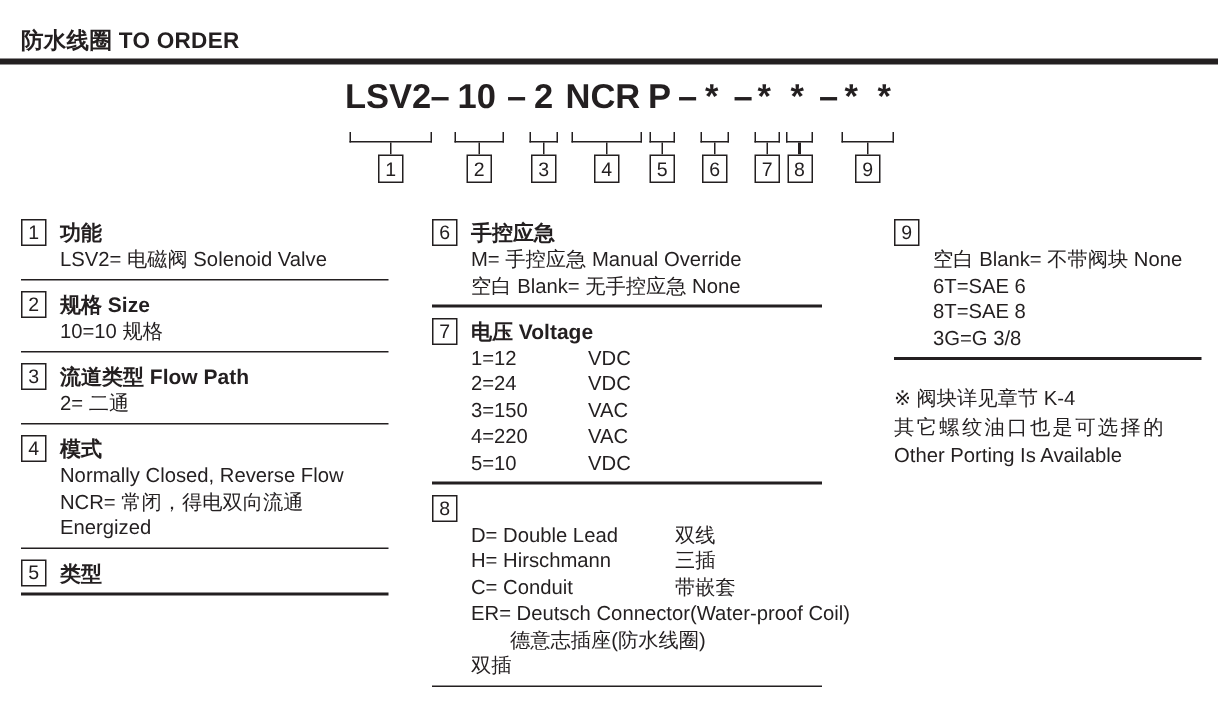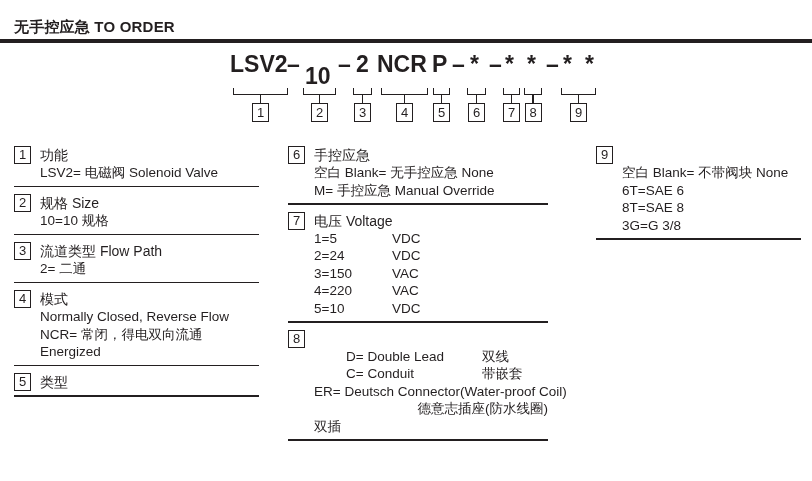--- a/index.html
+++ b/index.html
@@ -114,63 +114,63 @@
     height: 18px;
     font-size: 13px;
     line-height: 16px;
     text-align: center;
     flex: 0 0 auto;
     margin-right: 9px;
     background: #fff;
   }
   .sec-title {
     font-size: 14px;
-    font-weight: normal;
+    font-weight: bold;
     line-height: 18px;
     white-space: nowrap;
   }
   .sec-body {
     margin-left: 26px;
     font-size: 13.5px;
     line-height: 17.5px;
   }
   .sec-body .line { white-space: nowrap; }
-  .sec-body .line.indent { padding-left: 26px; text-align: right; }
+  .sec-body .line.indent { padding-left: 26px; }
 
   
   .kv {
     display: flex;
     white-space: nowrap;
   }
   .kv .k { flex: 0 0 auto; }
   .kv-volt .k { width: 78px; }
-  .kv-coil .k { width: 136px; margin-left: 32px; }
+  .kv-coil .k { width: 136px; }
 
   .sec-spacer { height: 7px; }
 
   .note {
     font-size: 13.5px;
     line-height: 19px;
     margin-top: 9px;
   }
   .note .line { white-space: nowrap; }
   .note .wide { letter-spacing: 1.6px; }
 </style>
 </head>
 <body>
 
 <div class="header">
-  <div class="header-title">无手控应急 TO ORDER</div>
+  <div class="header-title">防水线圈 TO ORDER</div>
   <div class="header-rule"></div>
 </div>
 
 <div class="code-line" id="code-line">
     <div class="code-token" style="left: 230px;">LSV2</div>
     <div class="code-token" style="left: 287px;">–</div>
-    <div class="code-token" style="left: 305px; margin-top: 12px;">10</div>
+    <div class="code-token" style="left: 305px;">10</div>
     <div class="code-token" style="left: 338px;">–</div>
     <div class="code-token" style="left: 356px;">2</div>
     <div class="code-token" style="left: 377px;">NCR</div>
     <div class="code-token" style="left: 432px;">P</div>
     <div class="code-token" style="left: 452px;">–</div>
     <div class="code-token" style="left: 470px;">*</div>
     <div class="code-token" style="left: 489px;">–</div>
     <div class="code-token" style="left: 505px;">*</div>
     <div class="code-token" style="left: 527px;">*</div>
     <div class="code-token" style="left: 546px;">–</div>
@@ -263,34 +263,34 @@
     <div class="rule"></div>
     <div class="sec-spacer"></div>
   </div>
 <div class="col col-2" id="col-middle">
     <div class="sec">
       <div class="sec-head">
         <div class="sec-num">6</div>
         <div class="sec-title">手控应急</div>
       </div>
       <div class="sec-body">
+        <div class="line">M= 手控应急 Manual Override</div>
         <div class="line">空白 Blank= 无手控应急 None</div>
-        <div class="line">M= 手控应急 Manual Override</div>
       </div>
     </div>
     <div class="rule"></div>
     <div class="sec-spacer"></div>
     <div class="sec">
       <div class="sec-head">
         <div class="sec-num">7</div>
         <div class="sec-title">电压 Voltage</div>
       </div>
       <div class="sec-body">
         <div class="kv kv-volt">
-          <span class="k">1=5</span>
+          <span class="k">1=12</span>
           <span class="v">VDC</span>
         </div>
         <div class="kv kv-volt">
           <span class="k">2=24</span>
           <span class="v">VDC</span>
         </div>
         <div class="kv kv-volt">
           <span class="k">3=150</span>
           <span class="v">VAC</span>
         </div>
@@ -307,20 +307,24 @@
     <div class="rule"></div>
     <div class="sec-spacer"></div>
     <div class="sec">
       <div class="sec-head">
         <div class="sec-num">8</div>
       </div>
       <div class="sec-body">
         <div class="kv kv-coil">
           <span class="k">D= Double Lead</span>
           <span class="v">双线</span>
+        </div>
+        <div class="kv kv-coil">
+          <span class="k">H= Hirschmann</span>
+          <span class="v">三插</span>
         </div>
         <div class="kv kv-coil">
           <span class="k">C= Conduit</span>
           <span class="v">带嵌套</span>
         </div>
         <div class="line">ER= Deutsch Connector(Water-proof Coil)</div>
         <div class="line indent">德意志插座(防水线圈)</div>
         <div class="kv kv-coil">
           <span class="v">双插</span>
         </div>
@@ -336,13 +340,18 @@
       </div>
       <div class="sec-body">
         <div class="line">空白 Blank= 不带阀块 None</div>
         <div class="line">6T=SAE 6</div>
         <div class="line">8T=SAE 8</div>
         <div class="line">3G=G 3/8</div>
       </div>
     </div>
     <div class="rule"></div>
     <div class="sec-spacer"></div>
+    <div class="note">
+      <div class="line">※ 阀块详见章节 K-4</div>
+      <div class="line wide">其它螺纹油口也是可选择的</div>
+      <div class="line">Other Porting Is Available</div>
+    </div>
   </div>
 
 </body></html>

